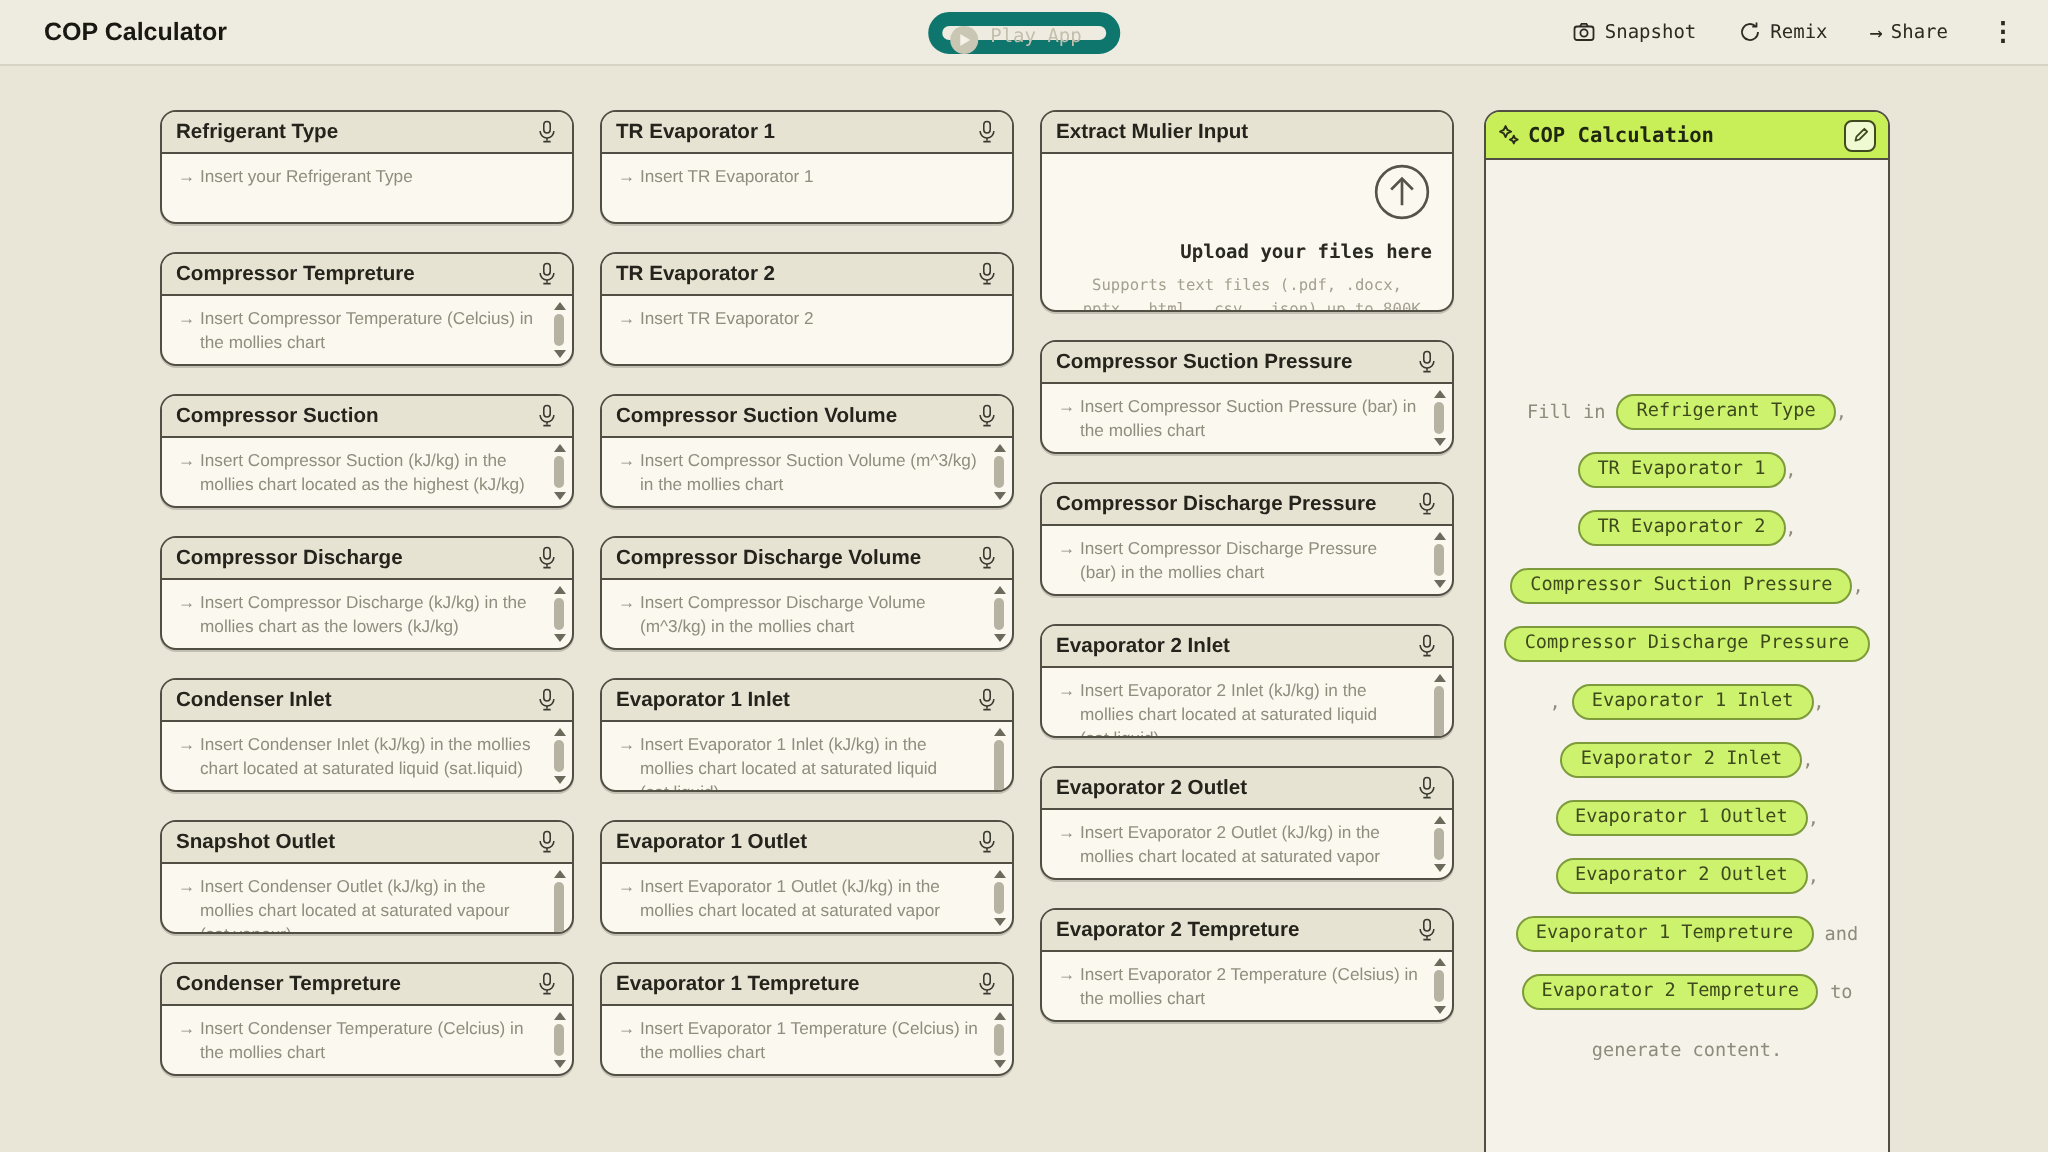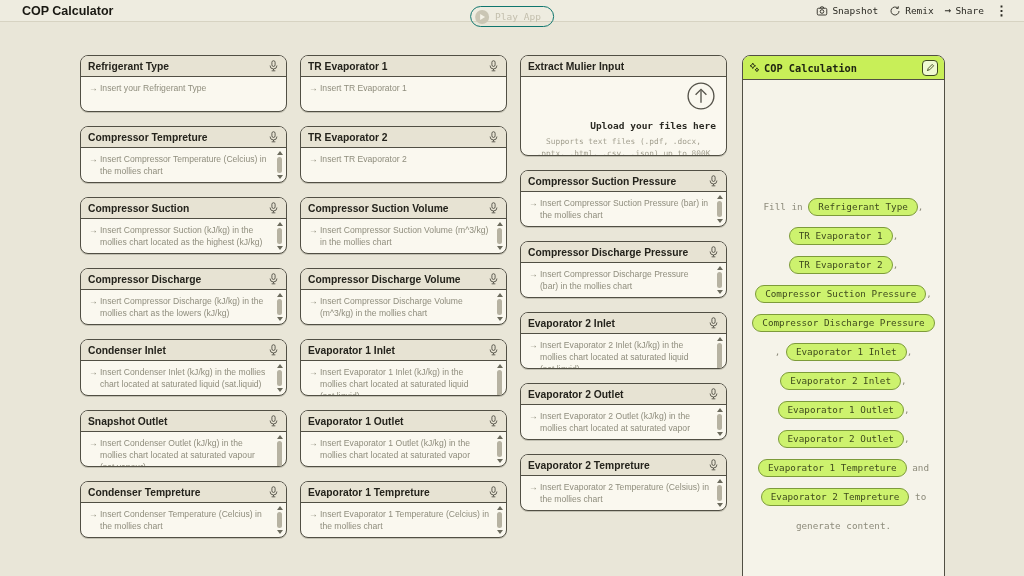--- a/index.html
+++ b/index.html
@@ -1,30 +1,30 @@
 <!DOCTYPE html>
 <html><head>
 <meta charset="utf-8">
 <style>
   * { margin:0; padding:0; box-sizing:border-box; }
   html,body { width:1024px; height:576px; }
   body { position:relative; background:#e9e6d8; font-family:"Liberation Sans", sans-serif; overflow:hidden; }
 
   
-  .topbar { position:absolute; top:0; left:0; width:1024px; height:22px; background:#eeece0;
+  .topbar { position:absolute; top:0; left:0; width:1024px; height:33px; background:#eeece0;
             border-bottom:1px solid #d7d3c2; display:flex; align-items:center; z-index:5; }
   .topbar-title { margin-left:22px; font-size:12.5px; font-weight:700; color:#191812; }
   .play-btn { position:absolute; left:50%; top:6px; transform:translateX(-50%); height:21px;
-              display:flex; align-items:center; gap:6px; padding:0 12px 0 4px;
-              border:1px solid #0f766e; border-radius:12px; background:transparent;
+              display:flex; align-items:flex-start; gap:6px; padding:0 12px 0 4px;
+              border:7px solid #0f766e; border-radius:12px; background:transparent;
               font-family:"DejaVu Sans Mono", monospace; font-size:9.5px; color:#c3bfad; cursor:pointer; }
   .play-circle { width:14px; height:14px; border-radius:50%; background:#cac6b4; position:relative; }
   .play-circle::after { content:""; position:absolute; left:5px; top:4px;
               border-left:5px solid #f4f2e6; border-top:3.5px solid transparent; border-bottom:3.5px solid transparent; }
-  .topbar-actions { margin-left:auto; margin-right:16px; display:flex; align-items:center; gap:11px;
+  .topbar-actions { margin-left:auto; margin-right:16px; display:flex; align-items:center; gap:21px;
               font-family:"DejaVu Sans Mono", monospace; font-size:9.5px; color:#2b2a23; }
   .tb-action { display:flex; align-items:center; gap:4px; cursor:pointer; }
   .tb-action svg { display:block; }
   .share-arrow { font-size:11px; line-height:1; }
   .kebab { font-size:13px; font-weight:700; color:#2b2a23; cursor:pointer; letter-spacing:0; }
 
   
   .col { position:absolute; top:55px; width:207px; display:flex; flex-direction:column; gap:14px; }
   .col-1 { left:80px; } .col-2 { left:300px; } .col-3 { left:520px; }
 

